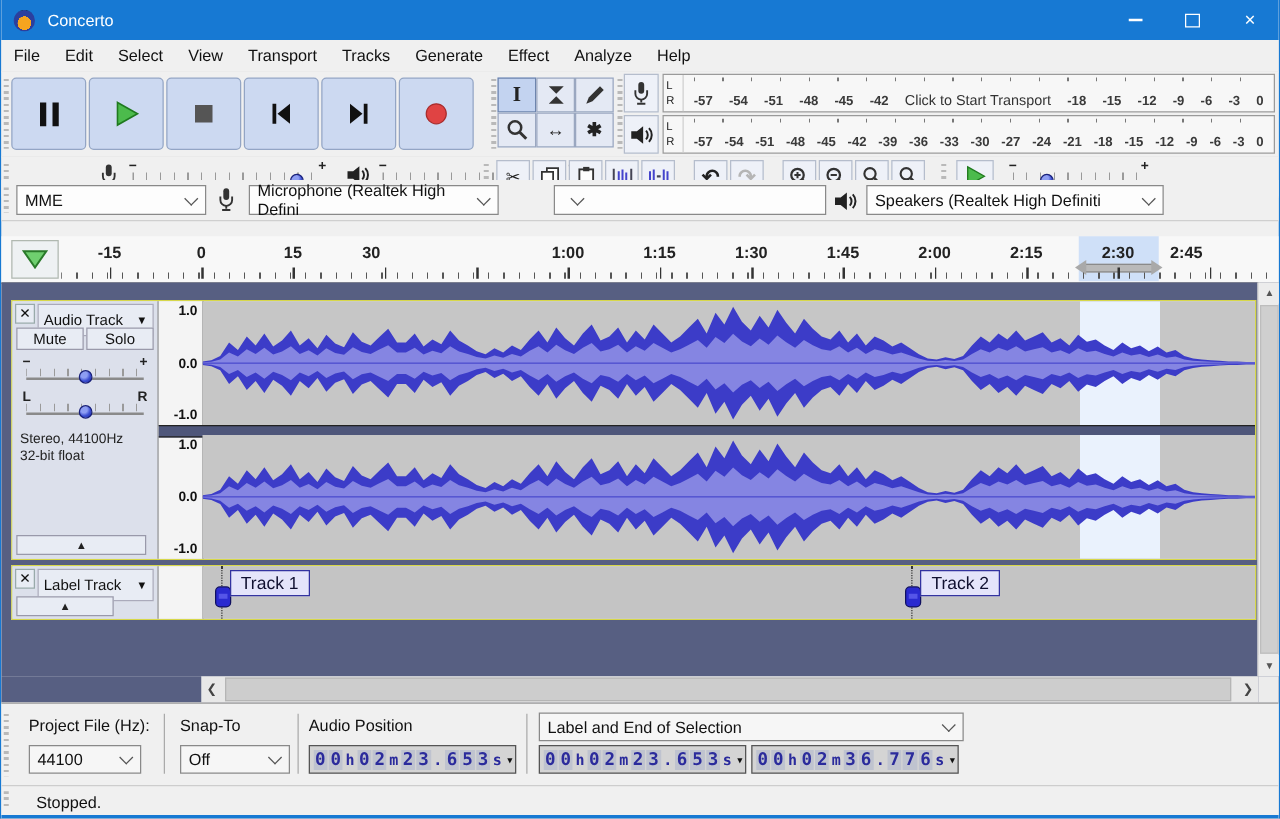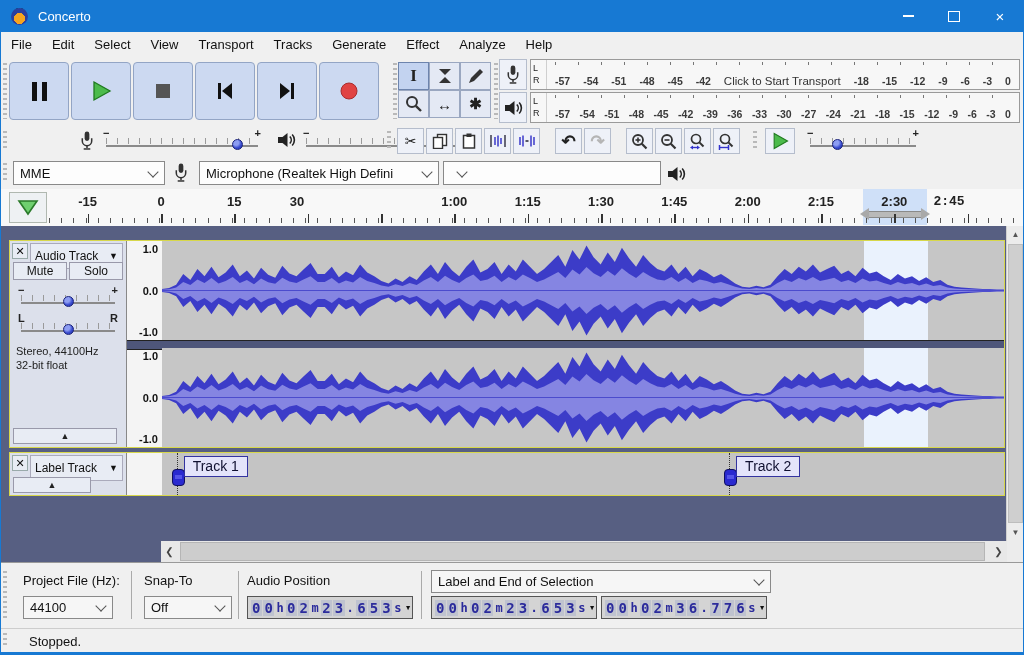--- a/index.html
+++ b/index.html
@@ -13,21 +13,21 @@
   .wincontrols{margin-left:auto;display:flex;height:32px;}
   .winbtn{width:46px;height:32px;display:flex;align-items:center;justify-content:center;font-size:15px;cursor:default;}
   .minbar{width:11px;height:1.5px;background:#fff;display:block;}
   .maxbox{width:10px;height:9px;border:1.2px solid #fff;display:block;}
   
   .menubar{position:absolute;left:0;top:32px;right:0;height:25px;background:#f0f0f0;display:flex;align-items:center;font-size:13px;color:#111;border-bottom:1px solid #d9d9d9;}
   .menu-item{padding:3px 10px;}
   
   .row1{position:absolute;left:0;top:57px;right:0;height:68px;background:#f0f0f0;border-bottom:1px solid #cfcfcf;}
   .row2{position:absolute;left:0;top:125px;right:0;height:32px;background:#f0f0f0;border-bottom:1px solid #cfcfcf;}
-  .rowdev{position:absolute;left:0;top:157px;right:0;height:32px;background:#f0f0f0;border-bottom:1px solid #cfcfcf;}
+  .rowdev{position:absolute;left:0;top:144px;right:0;height:32px;background:#f0f0f0;border-bottom:1px solid #cfcfcf;}
   .grip{position:absolute;top:6px;bottom:6px;width:4px;background:repeating-linear-gradient(180deg,#b9b9b9 0 2px,transparent 2px 5px);}
   .transport{position:absolute;left:8px;top:3px;height:62px;display:flex;gap:2px;align-items:center;}
   .tbtn{width:60px;height:58px;background:#ccd9f1;border:1px solid #93a5c5;border-radius:4px;display:flex;align-items:center;justify-content:center;padding:0;}
   .ic-pause{display:flex;gap:5px;}
   .ic-pause i{width:5px;height:19px;background:#111;}
   .tools{position:absolute;left:397px;top:5px;display:grid;grid-template-columns:repeat(3,31px);grid-auto-rows:28px;}
   .toolbtn{background:#e4e9f4;border:1px solid #9aa7c0;display:flex;align-items:center;justify-content:center;padding:0;font-size:14px;color:#222;}
   .toolbtn.sel{background:#c3d3f0;border:1px solid #6d84ad;}
   .tool-ibeam{font-family:"Liberation Serif","DejaVu Serif",serif;font-size:17px;font-weight:bold;}
   .tool-glyph{font-size:15px;font-weight:bold;}
@@ -425,34 +425,38 @@
         <span class="chev"></span>
     </div>
     <span class="dev-icon" style="left:172px">
       <svg class="icon-svg" width="16" height="21" viewBox="0 0 17 21">
           <rect x="6" y="1" width="5" height="10" rx="2.5" fill="#333"></rect>
           <path d="M3.5 8 v3 a5 5 0 0 0 10 0 v-3" fill="none" stroke="#333" stroke-width="1.6"></path>
           <line x1="8.5" y1="16" x2="8.5" y2="18.5" stroke="#333" stroke-width="1.6"></line>
           <line x1="5" y1="19.5" x2="12" y2="19.5" stroke="#333" stroke-width="1.6"></line>
         </svg>
     </span>
-    <div class="combo" style="left:198px;width:240px">
+    <div class="combo" style="left:198px;width:200px">
       <span>Microphone (Realtek High Defini</span>
         <span class="chev"></span>
     </div>
     <div class="combo" style="left:442px;width:218px">
         <span class="chev"></span>
     </div>
     <span class="dev-icon" style="left:666px;top:9px">
       <svg class="icon-svg" width="19" height="16" viewBox="0 0 19 16">
           <polygon points="1,5 5.5,5 10.5,1 10.5,15 5.5,11 1,11" fill="#222"></polygon>
           <path d="M12.8 4.5 a5 5 0 0 1 0 7" stroke="#222" stroke-width="1.6" fill="none"></path>
           <path d="M15.2 2.5 a8 8 0 0 1 0 11" stroke="#222" stroke-width="1.6" fill="none"></path>
         </svg>
     </span>
+    <div class="combo" style="left:692px;width:238px">
+      <span>Speakers (Realtek High Definiti</span>
+        <span class="chev"></span>
+    </div>
   </div>
 
   <div class="timeline">
     <span class="pinbtn">
       <svg class="icon-svg" width="26" height="20" viewBox="0 0 26 20">
           <polygon points="4,3 22,3 13,16" fill="#6fcf6f" stroke="#2a7a2a" stroke-width="1.6"></polygon>
         </svg>
     </span>
     <div class="timeline-ruler">
         <div class="tl-selection" style="left: 862.32px; width: 64.1583px;">
@@ -475,21 +479,21 @@
         <span class="tl-label" style="left: 600.01px;">1:30</span>
         <i class="tl-major" style="left: 600.01px;"></i>
         <span class="tl-label" style="left: 673.345px;">1:45</span>
         <i class="tl-major" style="left: 673.345px;"></i>
         <span class="tl-label" style="left: 746.68px;">2:00</span>
         <i class="tl-major" style="left: 746.68px;"></i>
         <span class="tl-label" style="left: 820.015px;">2:15</span>
         <i class="tl-major" style="left: 820.015px;"></i>
         <span class="tl-label" style="left: 893.35px;">2:30</span>
         <i class="tl-major" style="left: 893.35px;"></i>
-        <span class="tl-label" style="left: 948px; font-family: Liberation Mono, monospace;">2:45</span>
+        <span class="tl-label" style="left: 948px;">2:45</span>
         <i class="tl-major" style="left: 966.685px;"></i>
       </div>
   </div>
 
   <div class="tracks">
 
     <div class="audiotrack">
       <div class="tpanel">
         <button class="tp-close"><span>✕</span></button>
         <div class="tp-title">

